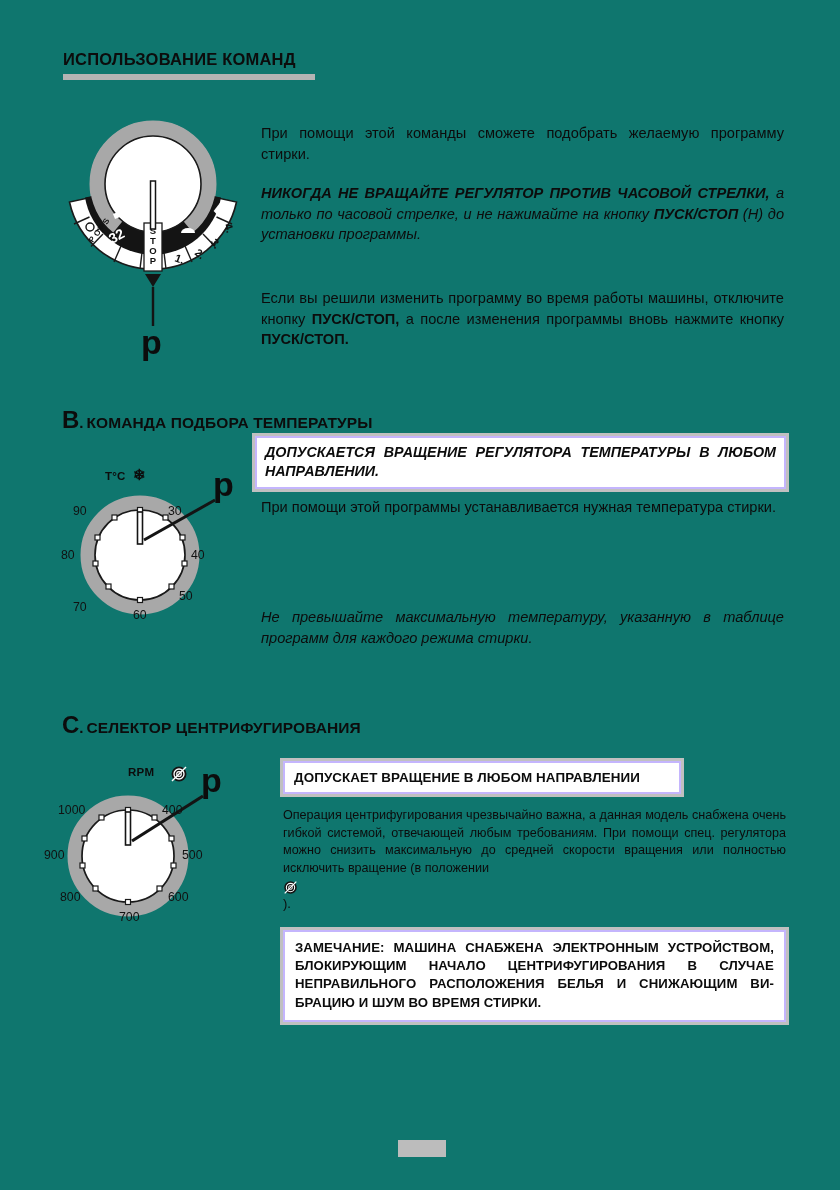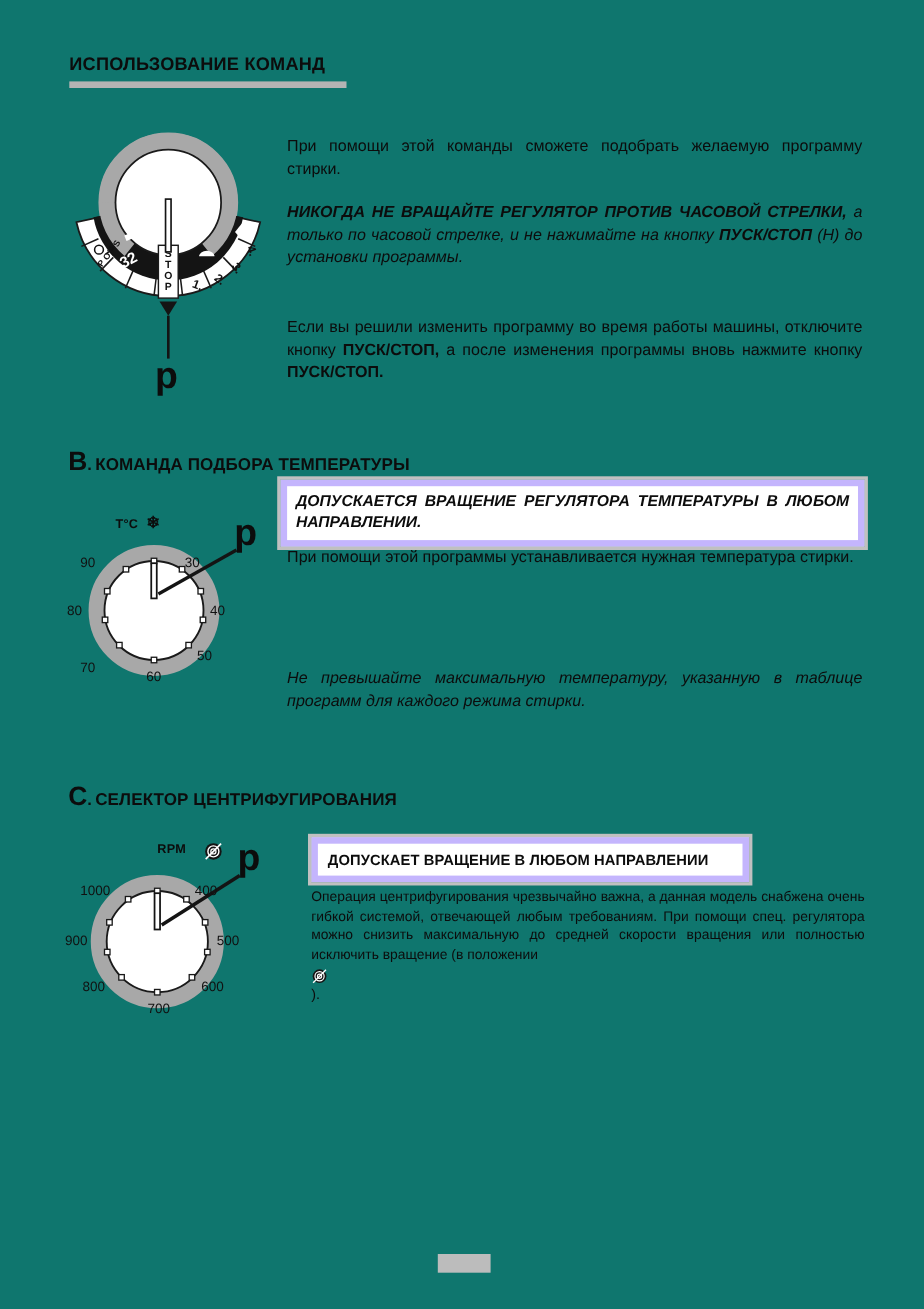--- a/index.html
+++ b/index.html
@@ -86,21 +86,21 @@
     font-size: 15px;
     padding: 0 20px 0 14px;
     letter-spacing: 0;
   }
 
   
   .callout {
     position: absolute;
     box-sizing: border-box;
     background: #ffffff;
-    border: 6px solid #c4b5fd;
+    border: 2px solid #c4b5fd;
     outline: 3px solid #c0c0c0;
     outline-offset: 0px;
   }
   .callout .ctext {
     font-style: italic;
     font-weight: bold;
     font-size: 14.3px;
     line-height: 19px;
     text-align: justify;
     text-justify: inter-word;
@@ -158,21 +158,21 @@
   
   .dial-wrap { position: absolute; }
 
   
   #dial-program { left: 58px; top: 112px; width: 190px; height: 250px; }
 
   
   #dial-temp { left: 55px; top: 462px; width: 200px; height: 170px; }
 
   
-  #dial-rpm { left: 55px; top: 758px; width: 205px; height: 180px; }
+  #dial-rpm { left: 40px; top: 758px; width: 205px; height: 180px; }
 
   .dial-label {
     position: absolute;
     font-size: 11.5px;
     font-weight: bold;
     letter-spacing: 0.2px;
     white-space: nowrap;
   }
   .tick-num {
     position: absolute;
@@ -402,16 +402,19 @@
     <span class="nospin-line">
       <svg width="15" height="15" viewBox="-9 -9 18 18" style="vertical-align:-3px">
         <circle cx="0" cy="0" r="7.5" fill="#141414"></circle>
         <circle cx="0" cy="0" r="5" fill="none" stroke="#ffffff" stroke-width="1.3"></circle>
         <circle cx="0" cy="0" r="2.3" fill="none" stroke="#ffffff" stroke-width="1.2"></circle>
         <line x1="-7" y1="7" x2="7" y2="-7" stroke="#ffffff" stroke-width="1.5"></line>
       </svg><span>).</span>
     </span>
   </div>
 
+  <div class="callout" id="c-note">
+    <div class="ctext">ЗАМЕЧАНИЕ: МАШИНА СНАБЖЕНА ЭЛЕКТРОННЫМ УСТРОЙСТВОМ, БЛОКИРУЮЩИМ НАЧАЛО ЦЕНТРИФУГИРОВАНИЯ В СЛУЧАЕ НЕПРАВИЛЬНОГО РАСПОЛОЖЕНИЯ БЕЛЬЯ И СНИЖАЮЩИМ ВИ-БРАЦИЮ И ШУМ ВО ВРЕМЯ СТИРКИ.</div>
+  </div>
 
   <div id="footer-mark"></div>
 
 </div>
 
 </body></html>

